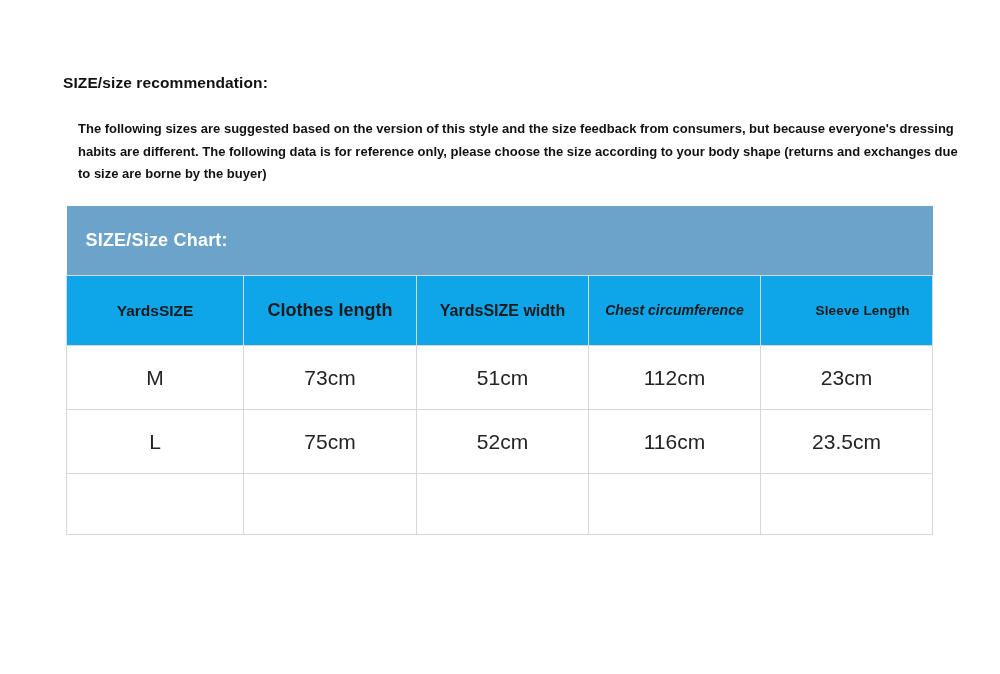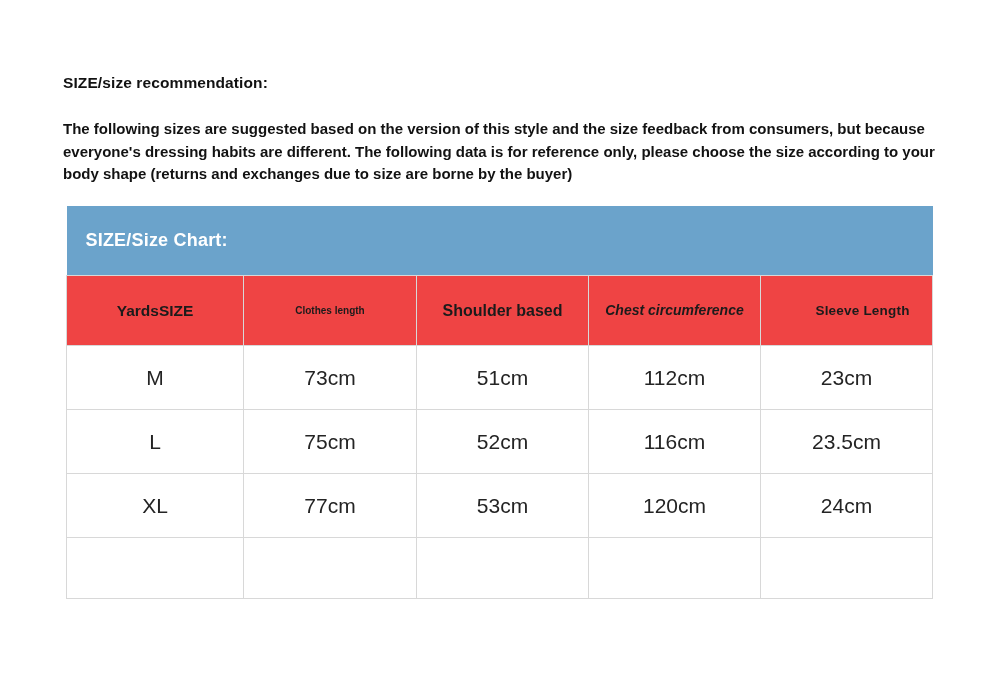--- a/index.html
+++ b/index.html
@@ -24,24 +24,24 @@
     position: absolute;
     left: 63px;
     top: 74px;
     font-size: 15.5px;
     font-weight: bold;
     letter-spacing: 0.1px;
     color: #121212;
   }
   .intro-body {
     position: absolute;
-    left: 63px;
+    left: 78px;
     top: 118px;
     width: 880px;
-    font-size: 15px;
+    font-size: 13px;
     font-weight: bold;
     line-height: 22.5px;
     color: #121212;
   }
   .size-table {
     position: absolute;
     left: 66px;
     top: 206px;
     width: 866px;
     border-collapse: collapse;
@@ -62,24 +62,24 @@
   .size-table th {
     border: 1px solid #d8d8d8;
     height: 61px;
     font-size: 14.5px;
     font-weight: bold;
     color: #1b1b1b;
     text-align: center;
     vertical-align: middle;
     padding: 4px 8px;
     line-height: 17px;
-    background: #ef4444;
+    background: #0ea5e9;
   }
   .size-table th.col-yards { font-size: 15.5px; }
-  .size-table th.col-length { font-size: 10px; }
+  .size-table th.col-length { font-size: 18px; }
   .size-table th.col-shoulder { font-size: 16px; }
   .size-table th.col-chest { font-size: 14px; font-style: italic; }
   .size-table th.col-sleeve { font-size: 13.5px; letter-spacing: 0.2px; padding-left: 40px; }
   .size-table td.cell {
     border: 1px solid #d8d8d8;
     height: 61px;
     text-align: center;
     vertical-align: middle;
     font-size: 21px;
     font-weight: normal;
@@ -112,45 +112,38 @@
         <col class="c4">
         <col class="c5">
     </colgroup>
     <tbody>
       <tr class="header-band">
         <td colspan="5">SIZE/Size Chart:</td>
       </tr>
       <tr>
         <th class="col-yards">YardsSIZE</th>
         <th class="col-length">Clothes length</th>
-        <th class="col-shoulder">Shoulder based</th>
+        <th class="col-shoulder">YardsSIZE width</th>
         <th class="col-chest">Chest circumference</th>
         <th class="col-sleeve">Sleeve Length</th>
       </tr>
       <tr>
         <td class="cell">M</td>
         <td class="cell">73cm</td>
         <td class="cell">51cm</td>
         <td class="cell">112cm</td>
         <td class="cell">23cm</td>
       </tr>
       <tr>
         <td class="cell">L</td>
         <td class="cell">75cm</td>
         <td class="cell">52cm</td>
         <td class="cell">116cm</td>
         <td class="cell">23.5cm</td>
       </tr>
-      <tr>
-        <td class="cell">XL</td>
-        <td class="cell">77cm</td>
-        <td class="cell">53cm</td>
-        <td class="cell">120cm</td>
-        <td class="cell">24cm</td>
-      </tr>
       <tr class="empty-row">
         <td class="cell"></td>
         <td class="cell"></td>
         <td class="cell"></td>
         <td class="cell"></td>
         <td class="cell"></td>
       </tr>
     </tbody>
   </table>
 

